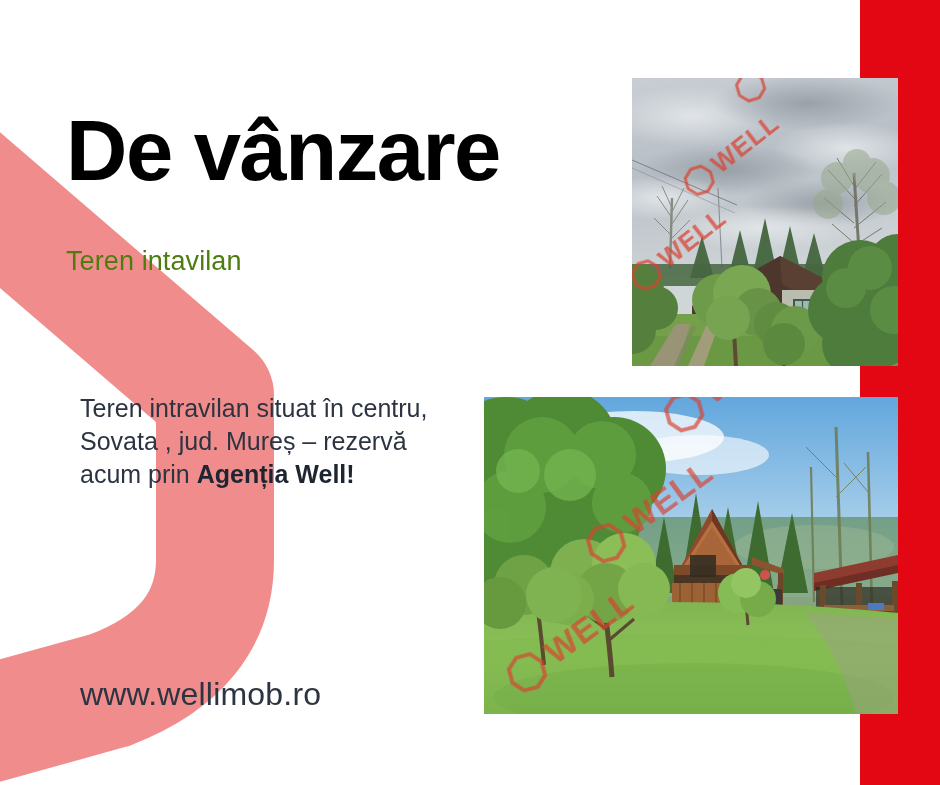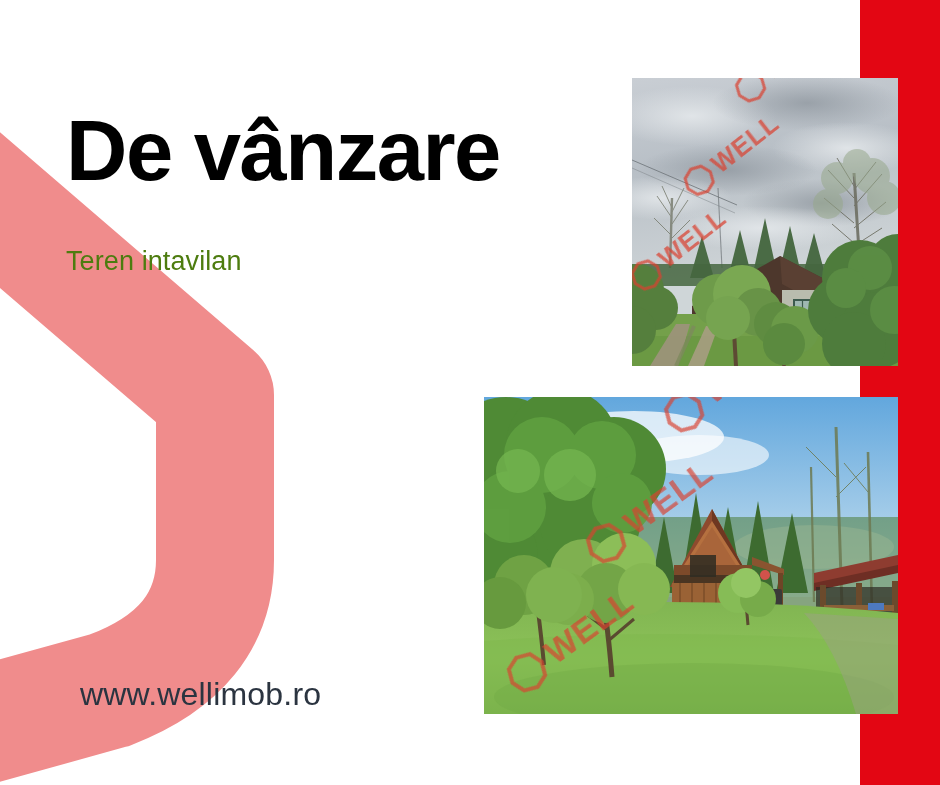--- a/index.html
+++ b/index.html
@@ -44,20 +44,23 @@
   <div class="red-bar"></div>
 
   <svg class="ribbon" viewBox="0 0 420 785" preserveAspectRatio="none">
     <path d="M -70 150 L 215 395 L 215 560 Q 215 650 110 690 L -70 740" fill="none" stroke="#f08c8c" stroke-width="118" stroke-linecap="round" stroke-linejoin="round"></path>
   </svg>
 
   <div class="headline">De vânzare</div>
 
   <div class="subtitle">Teren intavilan</div>
 
+  <div class="body-copy">
+    <span>Teren intravilan situat în centru, Sovata , jud. Mureș – rezervă acum prin </span><b>Agenția Well!</b>
+  </div>
 
   <div class="website">www.wellimob.ro</div>
 
   <div class="photo photo-top">
     <svg viewBox="0 0 266 288" preserveAspectRatio="xMidYMid slice">
       <defs>
         <linearGradient id="skyT" x1="0" y1="0" x2="0.2" y2="1">
           <stop offset="0%" stop-color="#c9ced4"></stop>
           <stop offset="45%" stop-color="#b8bfc6"></stop>
           <stop offset="100%" stop-color="#cdd3d6"></stop>

